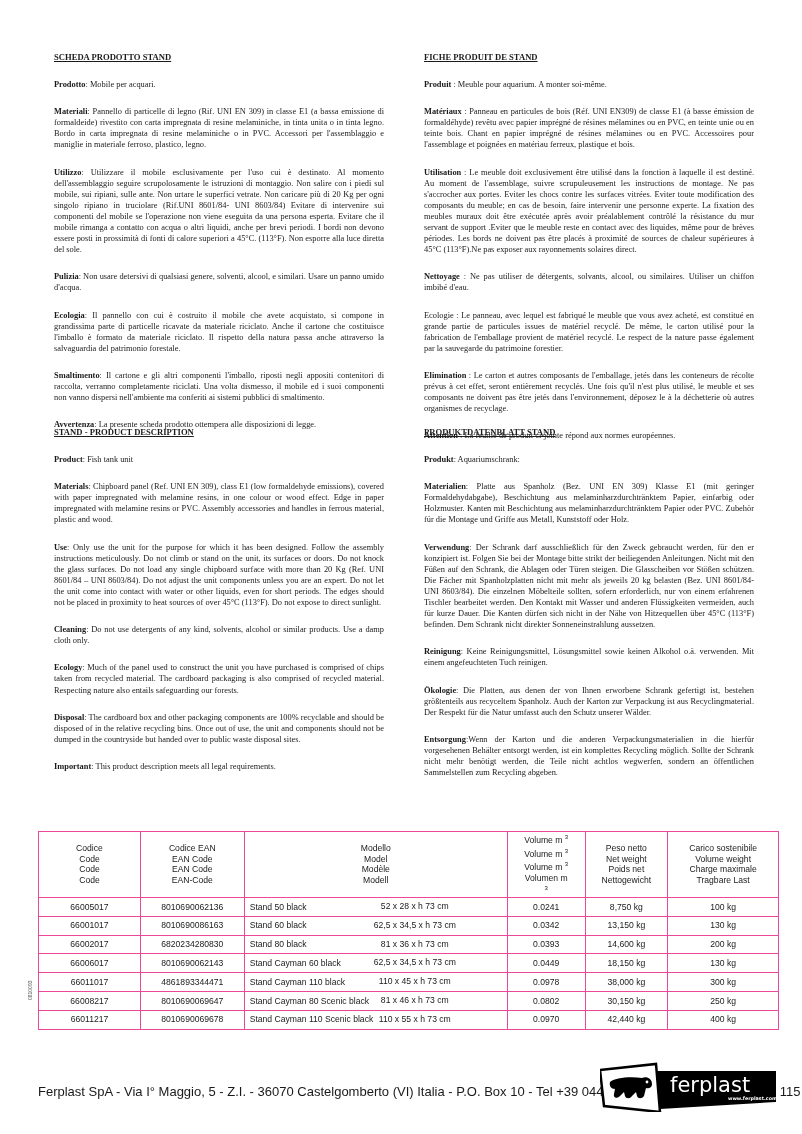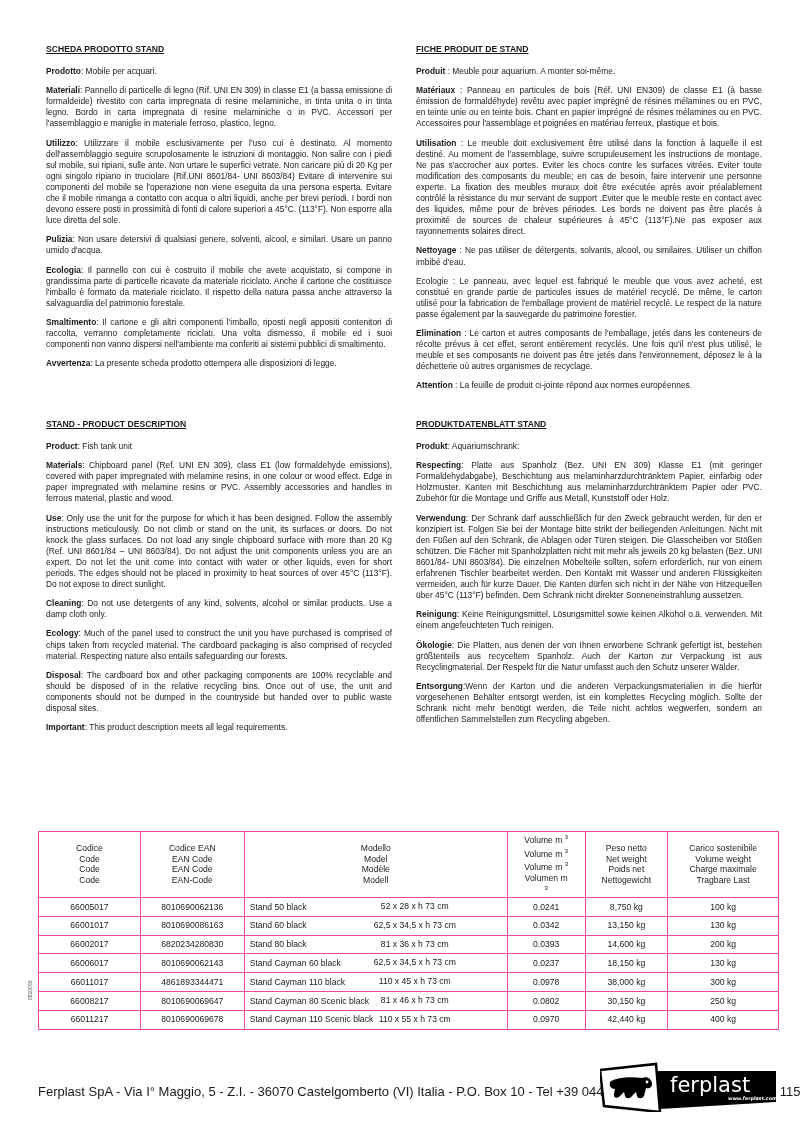--- a/index.html
+++ b/index.html
@@ -1,19 +1,19 @@
 <!DOCTYPE html>
 <html><head>
 <meta charset="utf-8">
 <style>
   html, body { margin:0; padding:0; background:#ffffff; }
   body { width:802px; height:1134px; position:relative; overflow:hidden;
          font-family:"Liberation Sans", "DejaVu Sans", sans-serif; color:#1a1a1a; }
   .col { position:absolute; width:362px; font-size:8.4px; line-height:11.1px; }
-  .col p { margin:8px; text-align:justify; }
+  .col p { margin:16px; text-align:justify;font-family:Liberation Serif, serif; }
   .col .title { font-weight:bold; text-decoration:underline; margin-bottom:11px; font-size:8.6px; }
   .col b { font-weight:bold; }
   #it { left:38px; top:36px; }
   #fr { left:408px; top:36px; width:362px; }
   #en { left:38px; top:411px; }
   #de { left:408px; top:411px; width:362px; }
 
   table.spec { position:absolute; left:38px; top:831px; width:741px; border-collapse:collapse;
                font-size:8.6px; line-height:10.6px; }
   table.spec td, table.spec th { border:1px solid #ec4899; padding:0 16px; text-align:center; font-weight:normal; }
@@ -68,21 +68,21 @@
       <p><b>Ecology</b><span>: </span><span>Much of the panel used to construct the unit you have purchased is comprised of chips taken from recycled material. The cardboard packaging is also comprised of recycled material. Respecting nature also entails safeguarding our forests.</span></p>
       <p><b>Disposal</b><span>: </span><span>The cardboard box and other packaging components are 100% recyclable and should be disposed of in the relative recycling bins. Once out of use, the unit and components should not be dumped in the countryside but handed over to public waste disposal sites.</span></p>
       <p><b>Important</b><span>: </span><span>This product description meets all legal requirements.</span></p>
     </div>
 </div>
 
 <div class="col" id="de">
   <p class="title">PRODUKTDATENBLATT  STAND</p>
   <div>
       <p><b>Produkt</b><span>: </span><span>Aquariumschrank:</span></p>
-      <p><b>Respecting</b><span>: </span><span>Platte aus Spanholz (Bez. UNI EN 309) Klasse E1 (mit geringer Formaldehydabgabe), Beschichtung aus melaminharzdurchtränktem Papier, einfarbig oder Holzmuster.  Kanten mit Beschichtung aus melaminharzdurchtränktem Papier oder PVC. Zubehör für die Montage und Griffe aus Metall, Kunststoff oder Holz.</span></p>
+      <p><b>Materialien</b><span>: </span><span>Platte aus Spanholz (Bez. UNI EN 309) Klasse E1 (mit geringer Formaldehydabgabe), Beschichtung aus melaminharzdurchtränktem Papier, einfarbig oder Holzmuster.  Kanten mit Beschichtung aus melaminharzdurchtränktem Papier oder PVC. Zubehör für die Montage und Griffe aus Metall, Kunststoff oder Holz.</span></p>
       <p><b>Verwendung</b><span>: </span><span>Der Schrank darf ausschließlich für den Zweck gebraucht werden, für den er konzipiert ist. Folgen Sie bei der Montage bitte strikt der beiliegenden Anleitungen. Nicht mit den Füßen auf den Schrank, die Ablagen oder Türen steigen. Die Glasscheiben vor Stößen schützen. Die Fächer mit Spanholzplatten nicht mit mehr als jeweils 20 kg belasten (Bez. UNI 8601/84- UNI 8603/84). Die einzelnen Möbelteile sollten, sofern erforderlich, nur von einem erfahrenen Tischler bearbeitet werden. Den Kontakt mit Wasser und anderen Flüssigkeiten vermeiden, auch für kurze Dauer. Die Kanten dürfen sich nicht in der Nähe von Hitzequellen über 45°C (113°F) befinden. Dem Schrank nicht direkter Sonneneinstrahlung aussetzen.</span></p>
       <p><b>Reinigung</b><span>: </span><span>Keine Reinigungsmittel, Lösungsmittel sowie keinen Alkohol o.ä. verwenden. Mit einem angefeuchteten Tuch reinigen.</span></p>
       <p><b>Ökologie</b><span>: </span><span>Die Platten, aus denen der von Ihnen erworbene Schrank gefertigt ist, bestehen größtenteils aus recyceltem Spanholz. Auch der Karton zur Verpackung ist aus Recyclingmaterial. Der Respekt für die Natur umfasst auch den Schutz unserer Wälder.</span></p>
       <p><b>Entsorgung</b><span>:</span><span>Wenn der Karton und die anderen Verpackungsmaterialien in die hierfür vorgesehenen Behälter entsorgt werden, ist ein komplettes Recycling möglich. Sollte der Schrank nicht mehr benötigt werden, die Teile nicht achtlos wegwerfen, sondern an öffentlichen Sammelstellen zum Recycling abgeben.</span></p>
     </div>
 </div>
 
 <table class="spec">
   <colgroup>
     <col style="width:103px">
@@ -154,21 +154,21 @@
         <td>6820234280830</td>
         <td class="model"><span>Stand 80 black</span><span class="dims">81 x 36 x h 73 cm</span></td>
         <td>0.0393</td>
         <td>14,600 kg</td>
         <td>200 kg</td>
       </tr>
       <tr>
         <td>66006017</td>
         <td>8010690062143</td>
         <td class="model"><span>Stand Cayman 60 black</span><span class="dims">62,5 x 34,5 x h 73 cm</span></td>
-        <td>0.0237</td>
+        <td>0.0449</td>
         <td>18,150 kg</td>
         <td>130 kg</td>
       </tr>
       <tr>
         <td>66011017</td>
         <td>4861893344471</td>
         <td class="model"><span>Stand Cayman 110 black</span><span class="dims">110 x 45 x h 73 cm</span></td>
         <td>0.0978</td>
         <td>38,000 kg</td>
         <td>300 kg</td>

